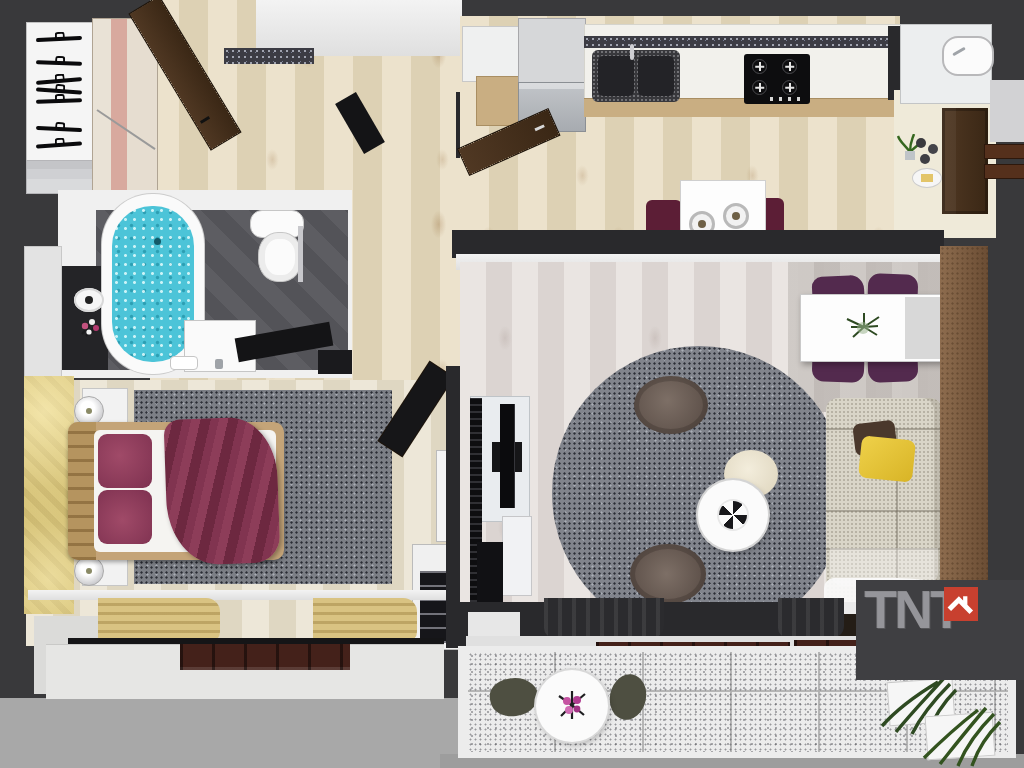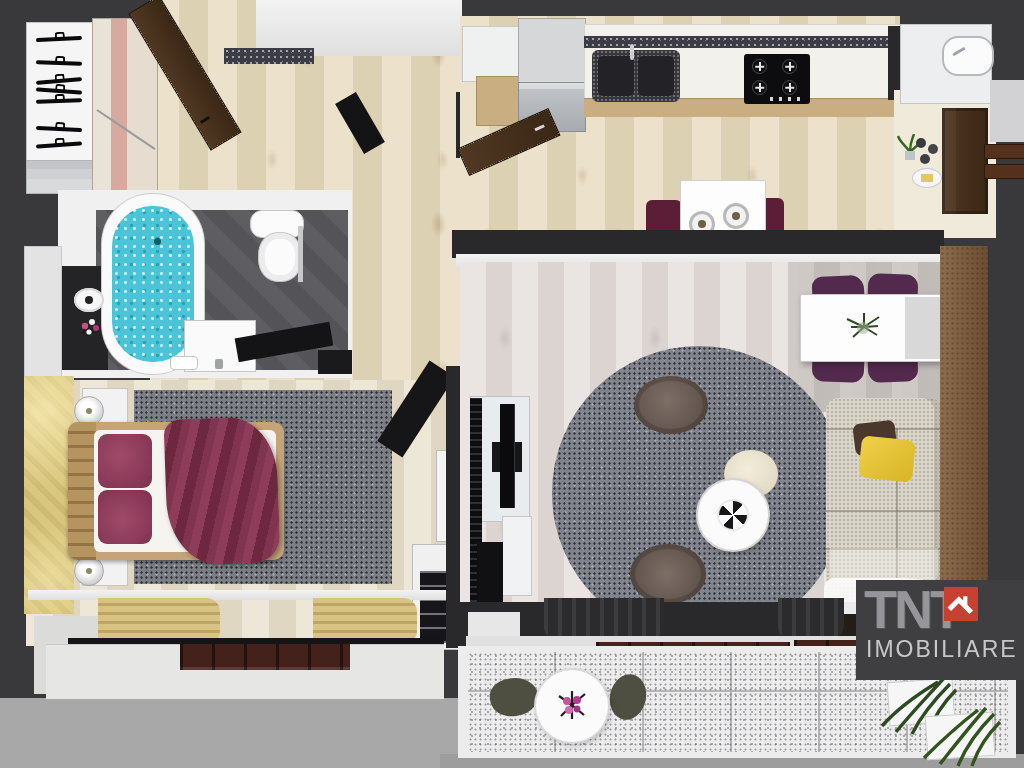--- a/index.html
+++ b/index.html
@@ -304,16 +304,15 @@
 
   <div class="abs" id="wm-block">
     <div id="wm-row">
       <span id="wm-tnt">TNT</span>
       <span id="wm-house">
         <svg width="34" height="34" viewBox="0 0 24 24">
           <path d="M2.5 14.5 L10.5 6.5 L13.5 9.5 L13.5 6.5 L16.5 6.5 L16.5 12.5 L20.5 16.5 L18 19 L10.5 11.5 L5 17 Z" fill="#ffffff"></path>
         </svg>
       </span>
     </div>
-    <span id="wm-word">IMOBILIARE</span>
   </div>
 
 </div>
 
 </body></html>

